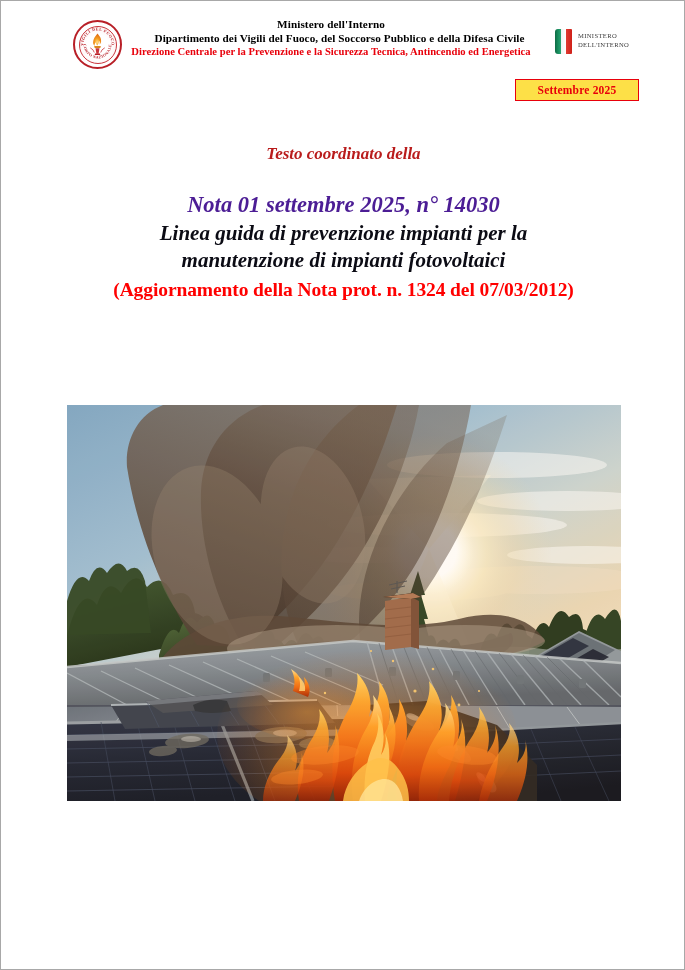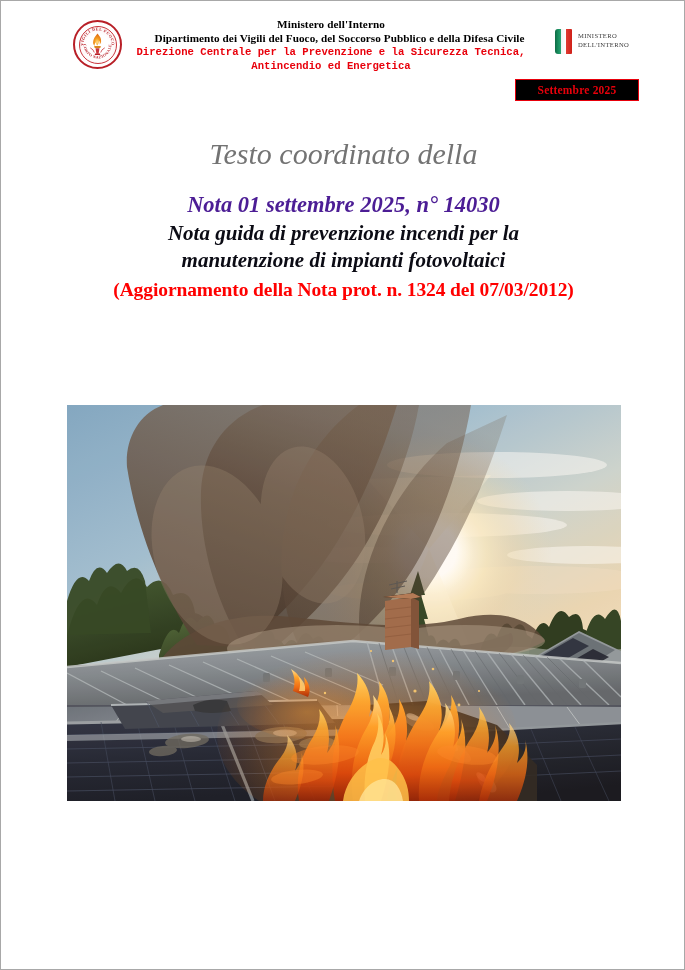--- a/index.html
+++ b/index.html
@@ -84,21 +84,21 @@
   .ministry-lines .l2 {
     font-family: "Liberation Serif", "DejaVu Serif", serif;
     font-weight: bold;
     font-size: 11.2px;
     line-height: 14px;
     color: #000000;
     letter-spacing: 0.05px;
     padding-left: 17px;
   }
   .ministry-lines .l3 {
-    font-family: Liberation Mono, monospace;
+    font-family: Liberation Serif, serif;
     font-weight: bold;
     font-size: 10.6px;
     line-height: 14px;
     color: #e8000b;
     letter-spacing: 0.02px;
   }
 
   
   .min-mark {
     position: absolute;
@@ -142,21 +142,21 @@
     letter-spacing: 0.35px;
   }
 
   
   .date-badge {
     position: absolute;
     left: 514px;
     top: 78px;
     width: 124px;
     height: 22px;
-    background: #000000;
+    background: #fde047;
     border: 1.6px solid #e8000b;
     box-sizing: border-box;
     display: flex;
     align-items: center;
     justify-content: center;
   }
   .date-badge span {
     font-family: "Liberation Serif", "DejaVu Serif", serif;
     font-weight: bold;
     font-size: 11.5px;
@@ -167,25 +167,25 @@
   
   .title-block {
     position: absolute;
     left: 60px;
     top: 138px;
     width: 565px;
     text-align: center;
   }
   .title-block .t-main {
     font-family: "Liberation Serif", "DejaVu Serif", serif;
-    font-weight: normal;
+    font-weight: bold;
     font-style: italic;
-    font-size: 30px;
+    font-size: 17px;
     line-height: 29px;
-    color: #737373;
+    color: #b91c1c;
   }
   .title-block .gap-a { height: 22px; }
   .title-block .t-nota {
     font-family: "Liberation Serif", "DejaVu Serif", serif;
     font-weight: bold;
     font-style: italic;
     font-size: 22.5px;
     line-height: 30px;
     color: #4c1d95;
   }
@@ -277,21 +277,21 @@
 
     <div class="date-badge">
       <span>Settembre 2025</span>
     </div>
   </div>
 
   <div class="title-block">
     <div class="t-main">Testo coordinato della</div>
     <div class="gap-a"></div>
     <div class="t-nota">Nota 01 settembre 2025, n° 14030</div>
-    <div class="t-line">Nota guida di prevenzione incendi per la</div>
+    <div class="t-line">Linea guida di prevenzione impianti per la</div>
     <div class="t-line">manutenzione di impianti fotovoltaici</div>
     <div class="t-sub">(Aggiornamento della Nota prot. n. 1324 del 07/03/2012)</div>
   </div>
 
   <div class="photo">
     <svg viewBox="0 0 554 396" xmlns="http://www.w3.org/2000/svg" preserveAspectRatio="none">
       <defs>
 
         <linearGradient id="sky" x1="0" y1="0" x2="1" y2="1">
           <stop offset="0%" stop-color="#7ea8c8"></stop>

